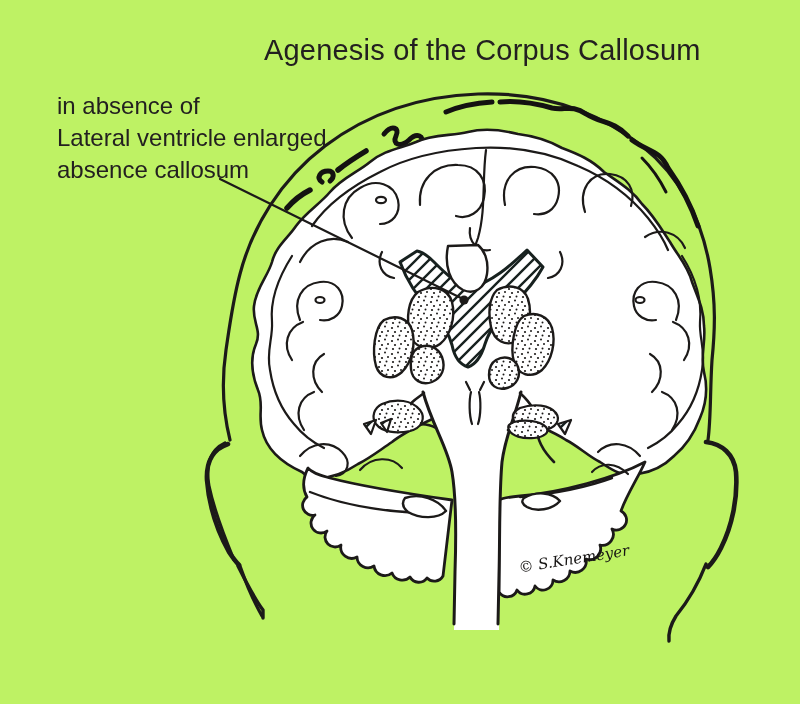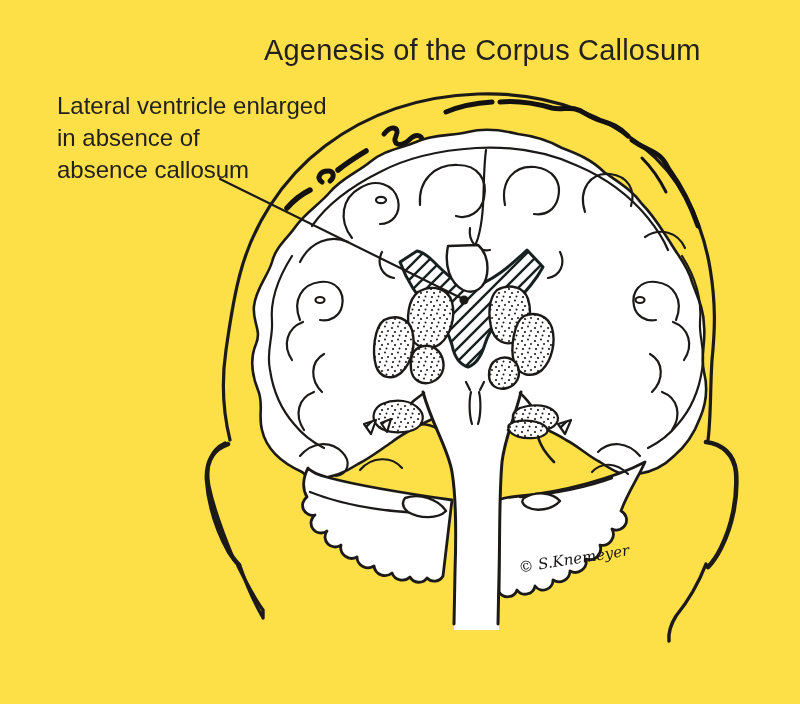--- a/index.html
+++ b/index.html
@@ -1,16 +1,16 @@
 <!DOCTYPE html>
 <html><head>
 <meta charset="utf-8">
 <style>
   html,body{margin:0;padding:0;background:#fff;}
-  #stage{position:relative;width:800px;height:704px;background:#fde047;overflow:hidden;
+  #stage{position:relative;width:800px;height:704px;background:#bef264;overflow:hidden;
          font-family:"Liberation Sans",sans-serif;}
   #art{position:absolute;left:0;top:0;width:800px;height:704px;}
   .title{position:absolute;left:264px;top:34px;font-size:29px;font-weight:400;
          color:#232020;letter-spacing:.2px;white-space:nowrap;}
   .callout{position:absolute;left:57px;top:90px;font-size:24px;color:#232020;
            line-height:32px;white-space:nowrap;}
   .callout span{display:block;}
   .signature{position:absolute;left:518px;top:550px;font-size:15px;color:#161413;
              font-family:"DejaVu Serif",serif;font-style:italic;
              transform:rotate(-9deg);white-space:nowrap;}
@@ -208,20 +208,20 @@
 
     <g>
       <path stroke="#1c1a19" stroke-width="2.2" d="M 220,179 L 461,298"></path>
       <circle cx="464" cy="300" r="4.6" fill="#1c1a19"></circle>
     </g>
   </svg>
 
   <div class="title">Agenesis of the Corpus Callosum</div>
 
   <div class="callout">
+    <span>in absence of</span>
     <span>Lateral ventricle enlarged</span>
-    <span>in absence of</span>
     <span>absence callosum</span>
   </div>
 
   <div class="signature">© S.Knemeyer</div>
 
 </div>
 
 </body></html>

